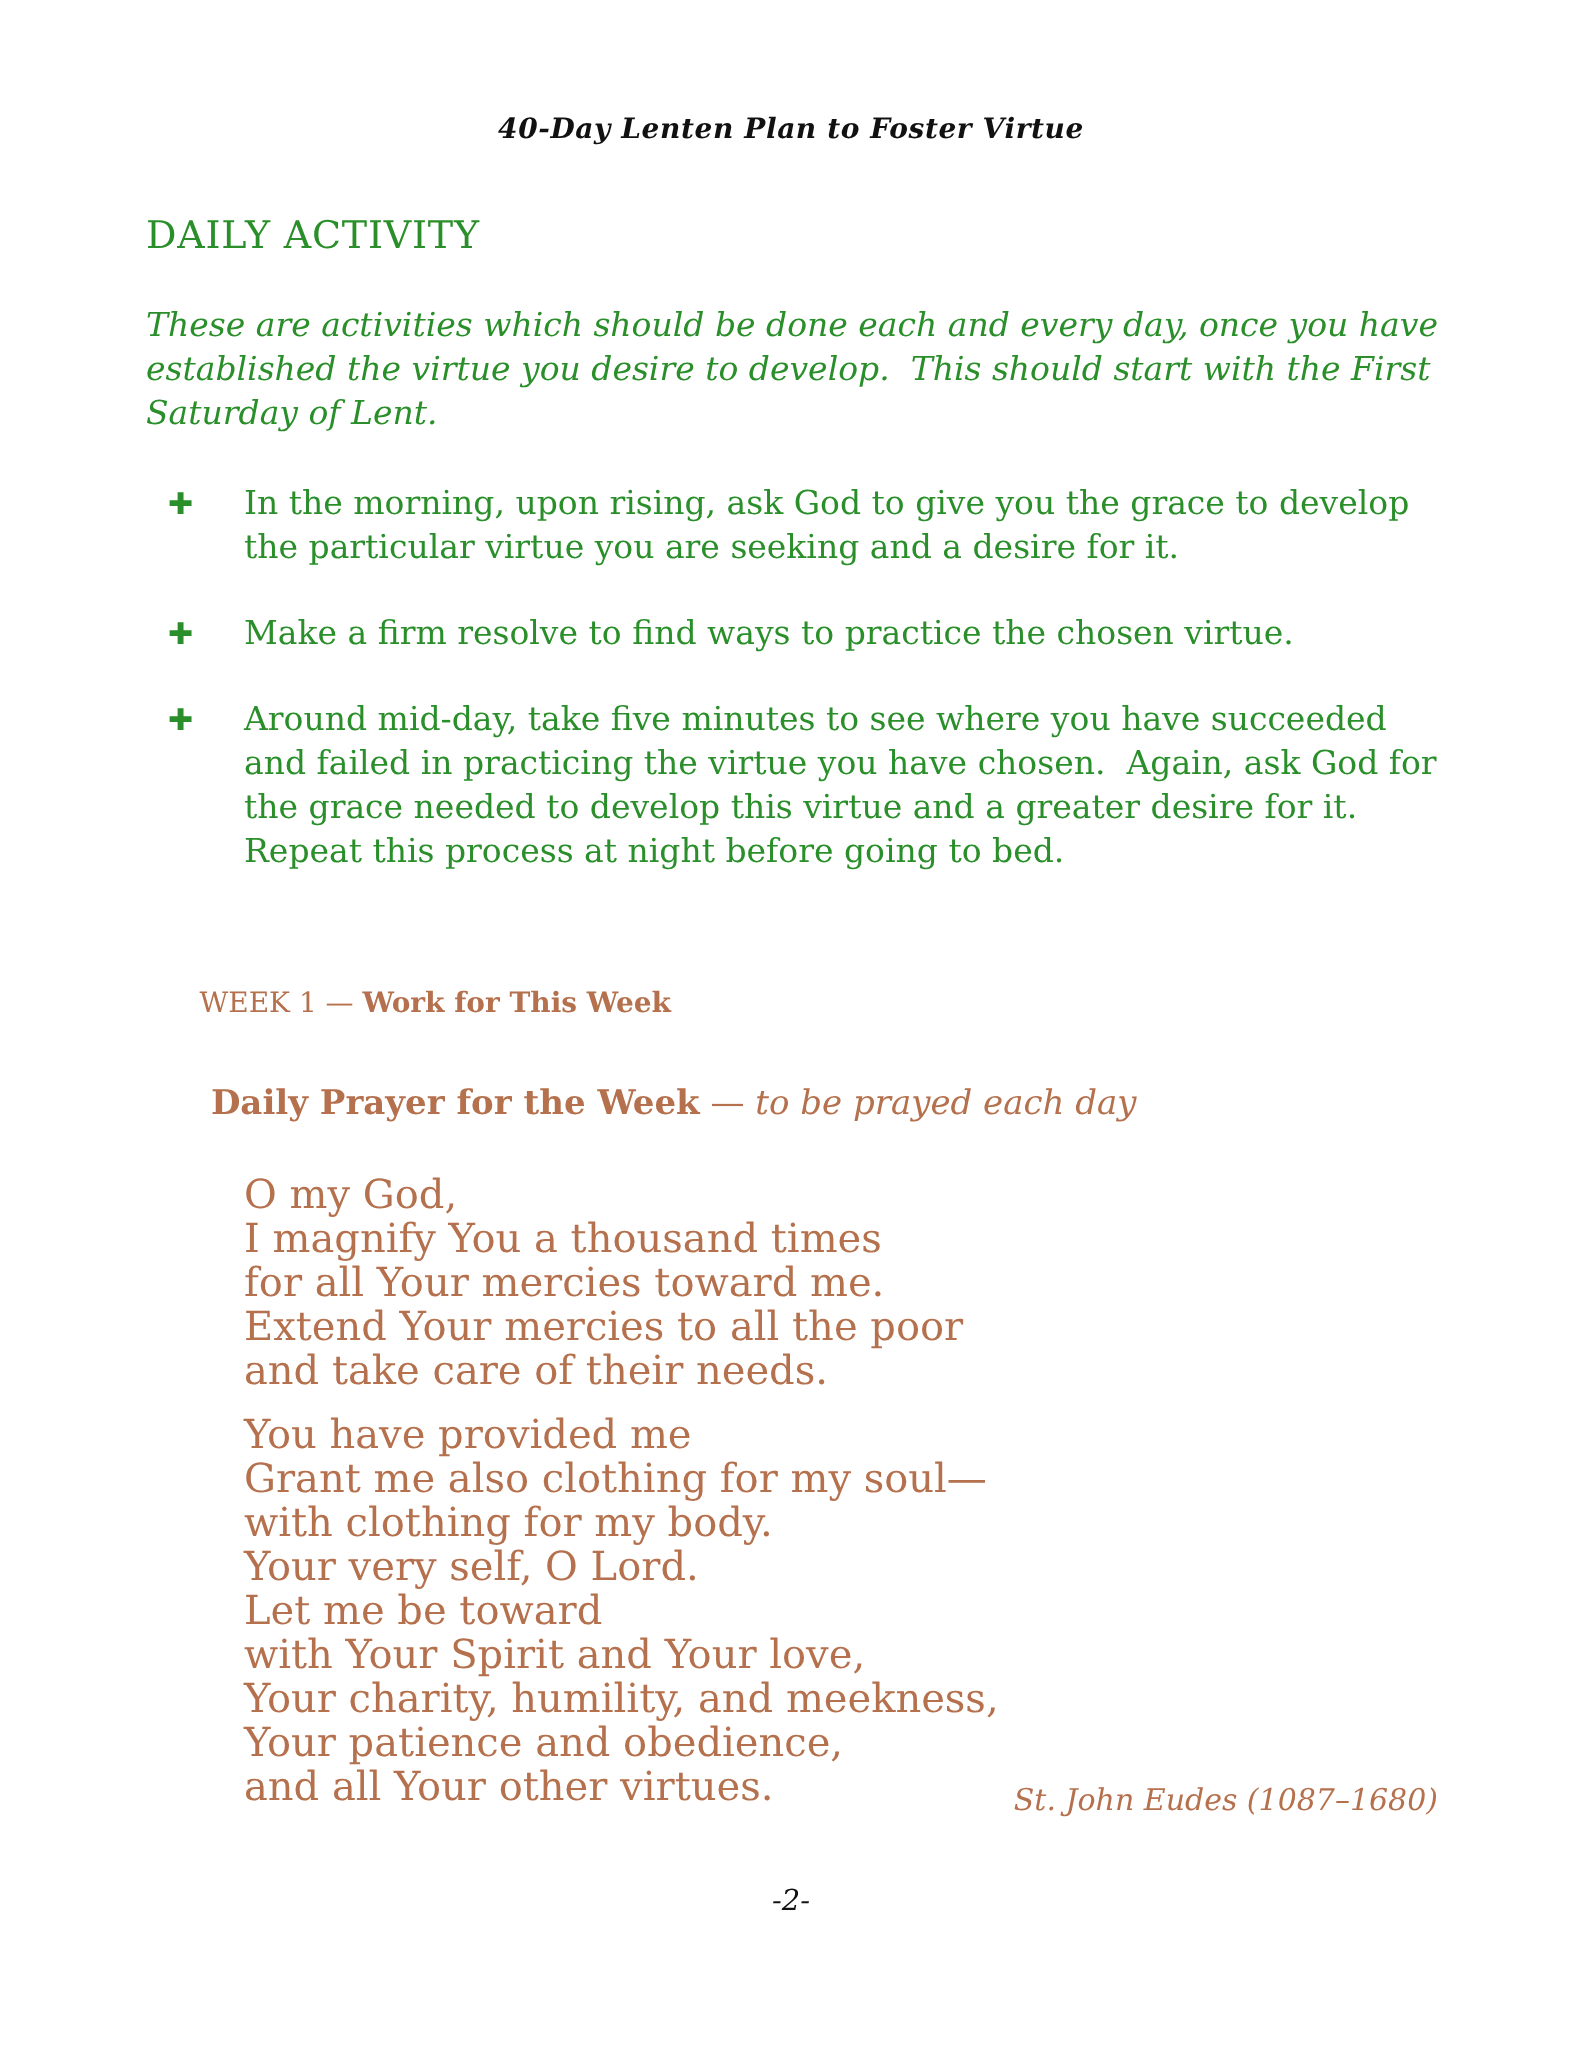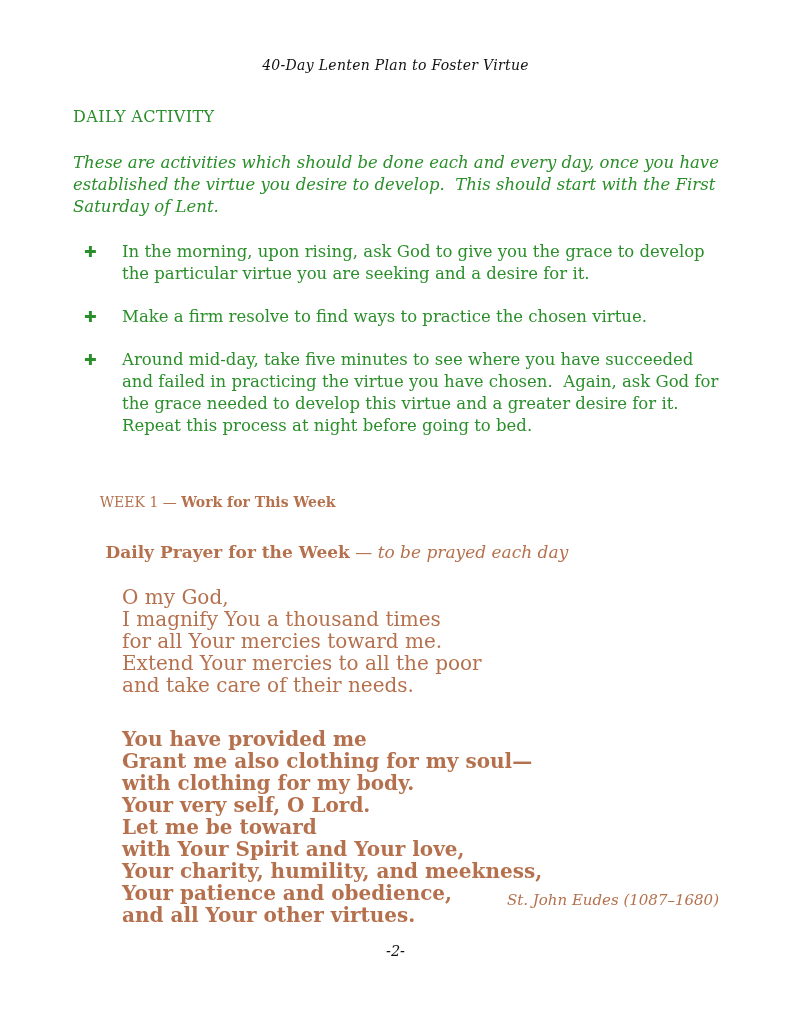--- a/index.html
+++ b/index.html
@@ -7,33 +7,33 @@
     width: 791px; height: 1024px;
     background: #ffffff;
     font-family: "DejaVu Serif", serif;
     overflow: hidden;
   }
   .page { position: relative; width: 791px; height: 1024px; background: #ffffff; }
 
   .header-title {
     position: absolute; top: 57px; left: 0; right: 0;
     text-align: center;
-    font-size: 14px; font-weight: normal; font-style: italic;
+    font-size: 14px; font-weight: bold; font-style: italic;
     color: var(--ink, #111);
     letter-spacing: 0.3px;
   }
 
   .content { position: absolute; left: 73px; right: 72px; top: 0; bottom: 0; }
 
   .sec { position: absolute; left: 0; right: 0; }
 
   .heading-green {
     top: 107px;
     color: var(--green, #2a8f2a);
-    font-size: 16px;
+    font-size: 19px;
     letter-spacing: 0.4px;
   }
 
   .intro {
     top: 152px;
     color: var(--green, #2a8f2a);
     font-style: italic;
     font-size: 16.5px;
     line-height: 22px;
     white-space: pre-wrap;
@@ -74,21 +74,21 @@
   .prayer-heading .b { font-weight: bold; }
   .prayer-heading .i { font-style: italic; }
 
   .prayer {
     top: 586px;
     left: 49px;
     color: var(--terracotta, #b5714d);
     font-size: 20px;
     line-height: 22px;
   }
-  .stanza + .stanza { margin-top: 32px; font-weight: bold; }
+  .stanza + .stanza { margin-top: 10px; }
 
   .attribution {
     top: 891px;
     text-align: right;
     font-style: italic;
     font-size: 15px;
     color: var(--terracotta, #b5714d);
   }
 
   .footer {

